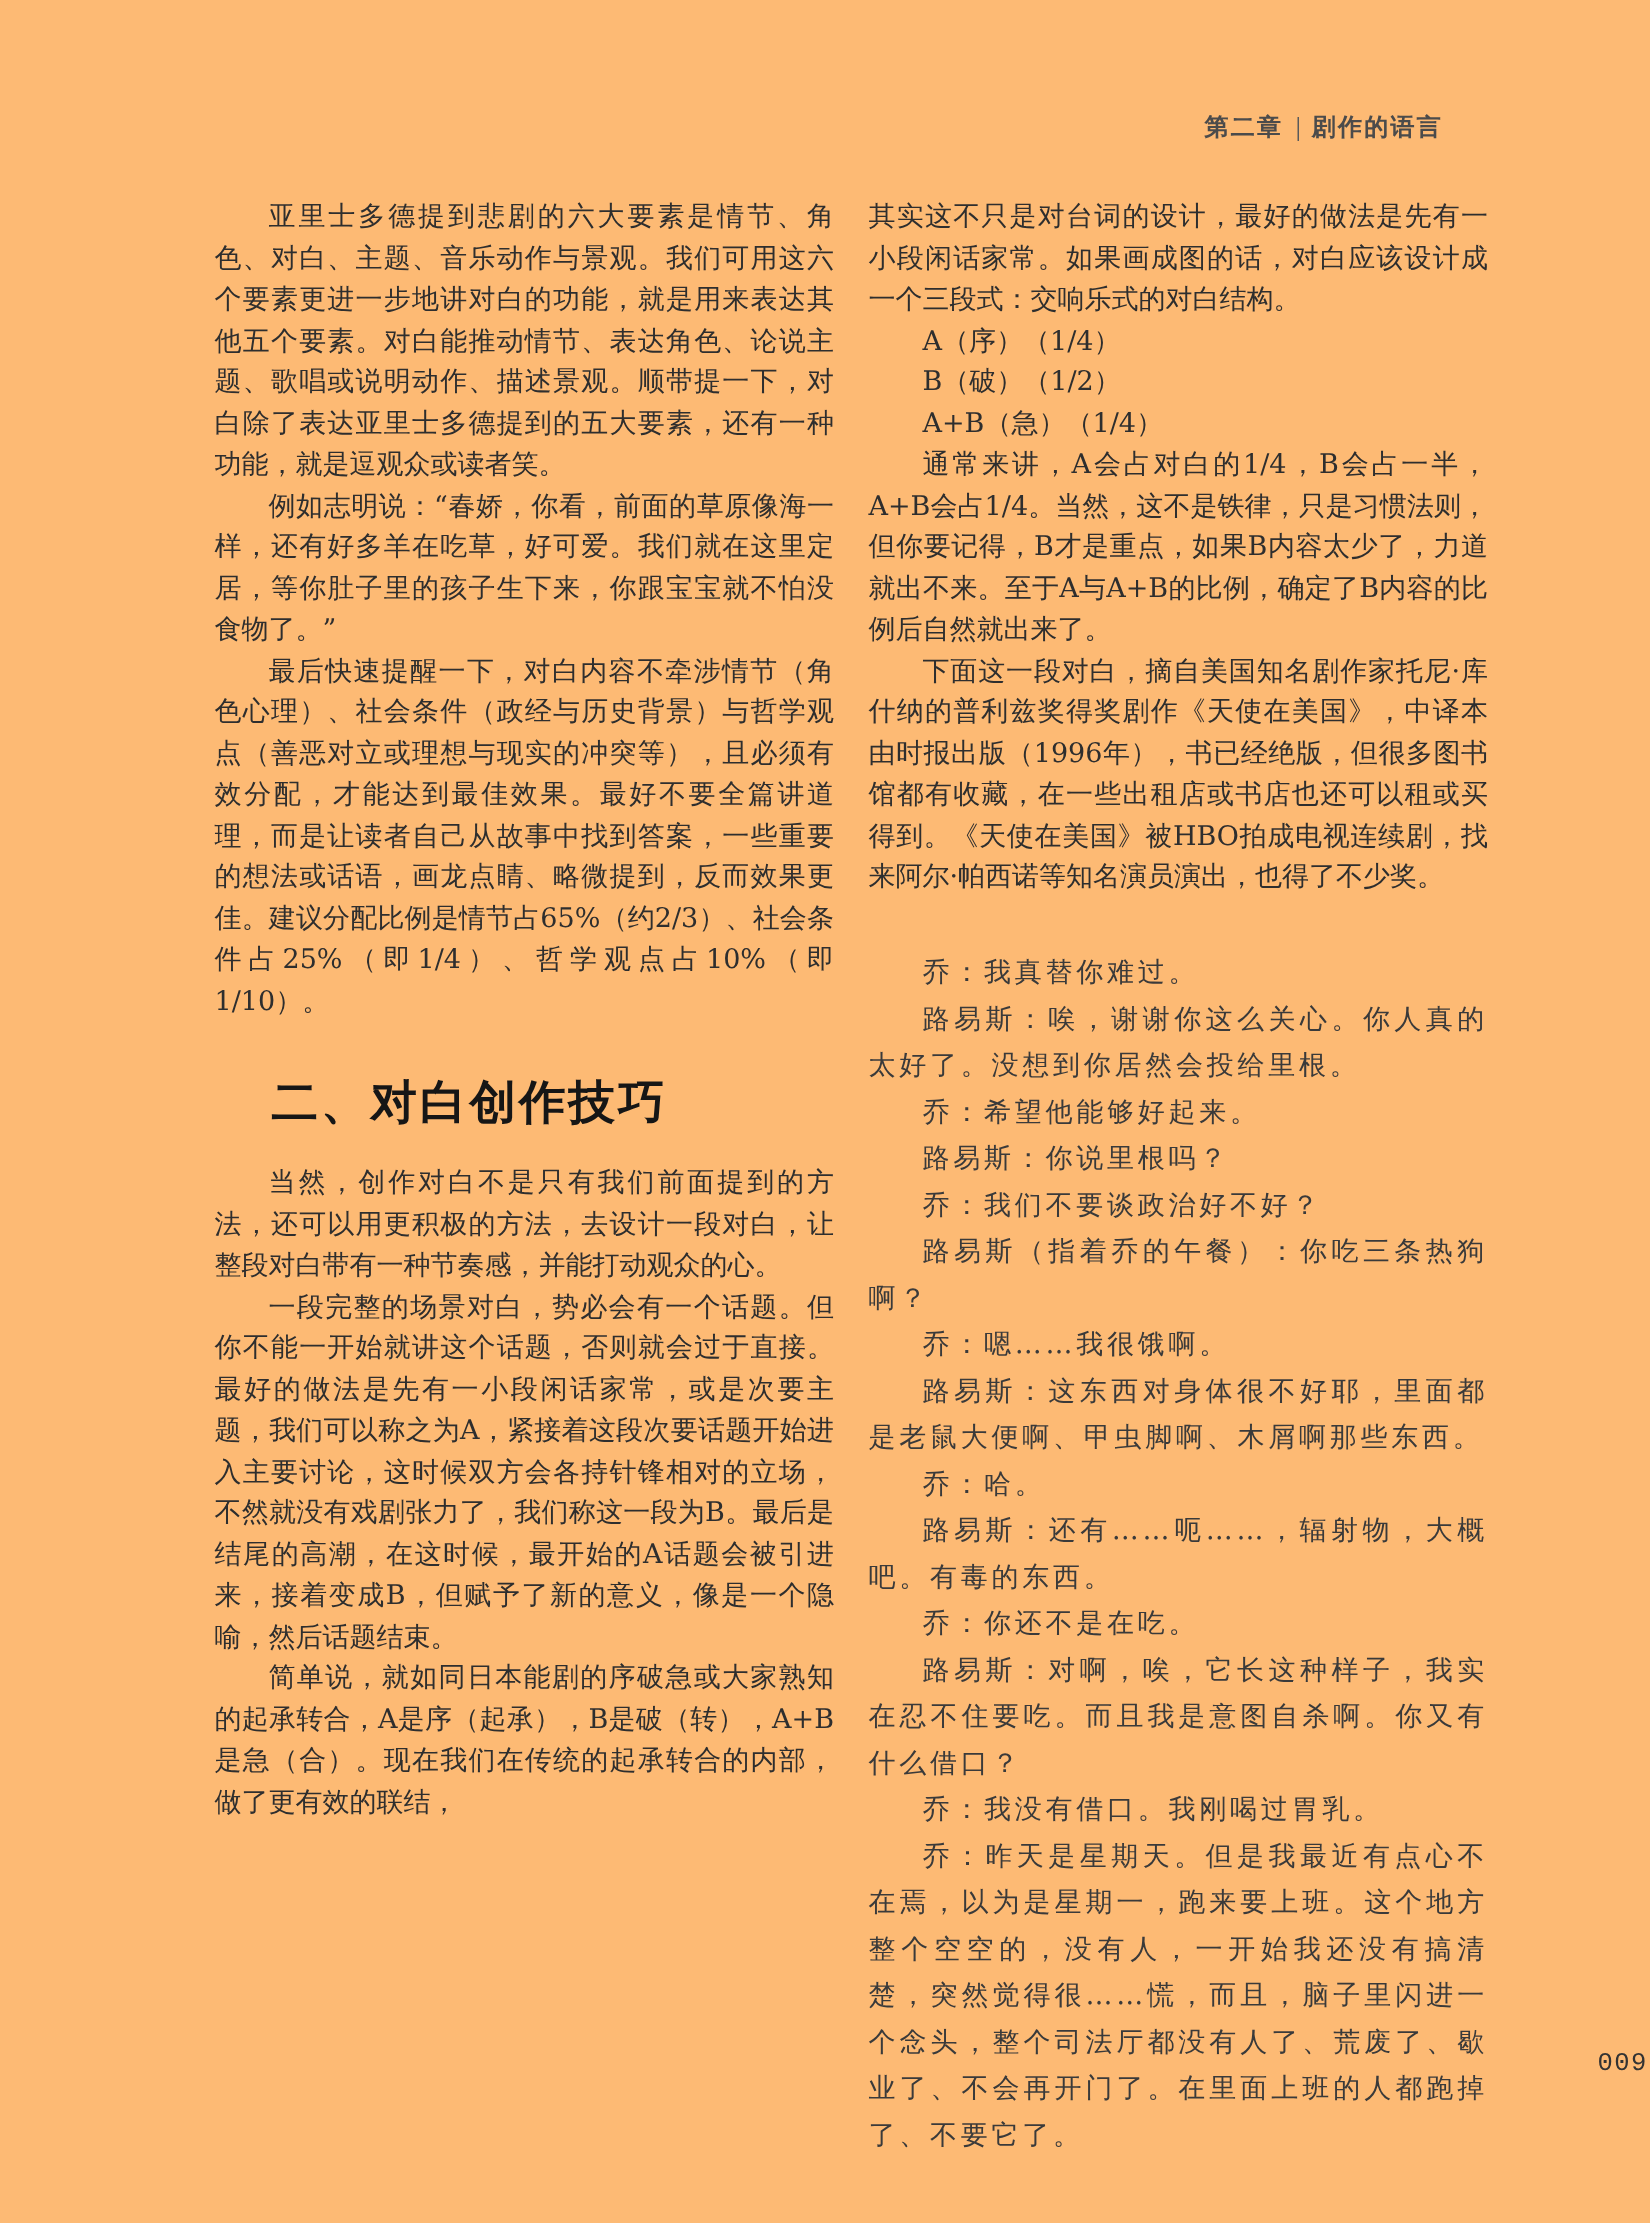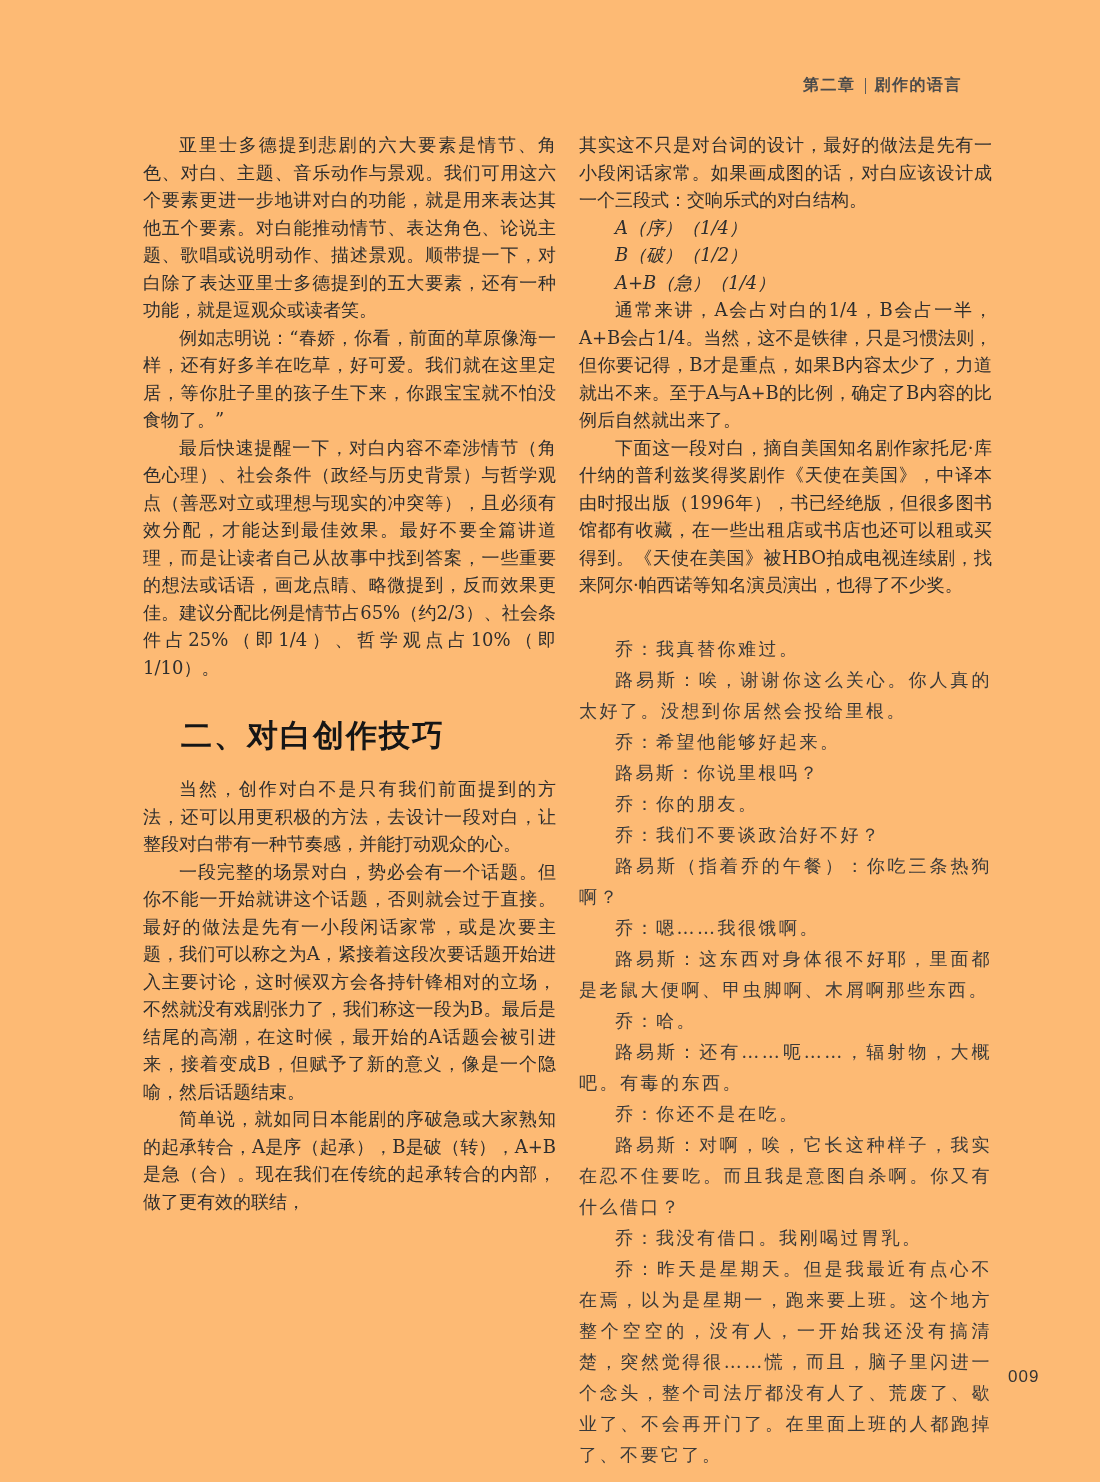--- a/index.html
+++ b/index.html
@@ -53,36 +53,35 @@
     color:#161616;
     letter-spacing:2px;
     margin:38px 0 24px 38px;
     line-height:32px;
   }
   p.structure-line {
     font-size:18px;
     line-height:27.5px;
     text-indent:2em;
     color:#2e2e2e;
-    font-style:italic;
   }
   .dialogue { margin-top:34px; }
   .dialogue p {
     font-size:18px;
     line-height:31px;
     text-align:justify;
     text-indent:2em;
     letter-spacing:2.5px;
     color:#3a3a3a;
   }
   .page-number {
     position:absolute;
-    left:1008px;
+    left:1065px;
     top:1367px;
-    font-family:Liberation Sans, sans-serif;
+    font-family:Liberation Mono, monospace;
     font-size:17px;
     color:#333333;
     letter-spacing:1px;
   }
 </style>
 </head>
 <body>
 
 <div class="page">
 
@@ -108,21 +107,20 @@
     <p class="structure-line">B（破）（1/2）</p>
     <p class="structure-line">A+B（急）（1/4）</p>
     <p class="body">通常来讲，A会占对白的1/4，B会占一半，A+B会占1/4。当然，这不是铁律，只是习惯法则，但你要记得，B才是重点，如果B内容太少了，力道就出不来。至于A与A+B的比例，确定了B内容的比例后自然就出来了。</p>
     <p class="body">下面这一段对白，摘自美国知名剧作家托尼·库什纳的普利兹奖得奖剧作《天使在美国》，中译本由时报出版（1996年），书已经绝版，但很多图书馆都有收藏，在一些出租店或书店也还可以租或买得到。《天使在美国》被HBO拍成电视连续剧，找来阿尔·帕西诺等知名演员演出，也得了不少奖。</p>
 
     <div class="dialogue">
       <p>乔：我真替你难过。</p>
       <p>路易斯：唉，谢谢你这么关心。你人真的太好了。没想到你居然会投给里根。</p>
       <p>乔：希望他能够好起来。</p>
       <p>路易斯：你说里根吗？</p>
-      <p>乔：你的朋友。</p>
       <p>乔：我们不要谈政治好不好？</p>
       <p>路易斯（指着乔的午餐）：你吃三条热狗啊？</p>
       <p>乔：嗯……我很饿啊。</p>
       <p>路易斯：这东西对身体很不好耶，里面都是老鼠大便啊、甲虫脚啊、木屑啊那些东西。</p>
       <p>乔：哈。</p>
       <p>路易斯：还有……呃……，辐射物，大概吧。有毒的东西。</p>
       <p>乔：你还不是在吃。</p>
       <p>路易斯：对啊，唉，它长这种样子，我实在忍不住要吃。而且我是意图自杀啊。你又有什么借口？</p>
       <p>乔：我没有借口。我刚喝过胃乳。</p>
       <p>乔：昨天是星期天。但是我最近有点心不在焉，以为是星期一，跑来要上班。这个地方整个空空的，没有人，一开始我还没有搞清楚，突然觉得很……慌，而且，脑子里闪进一个念头，整个司法厅都没有人了、荒废了、歇业了、不会再开门了。在里面上班的人都跑掉了、不要它了。</p>

